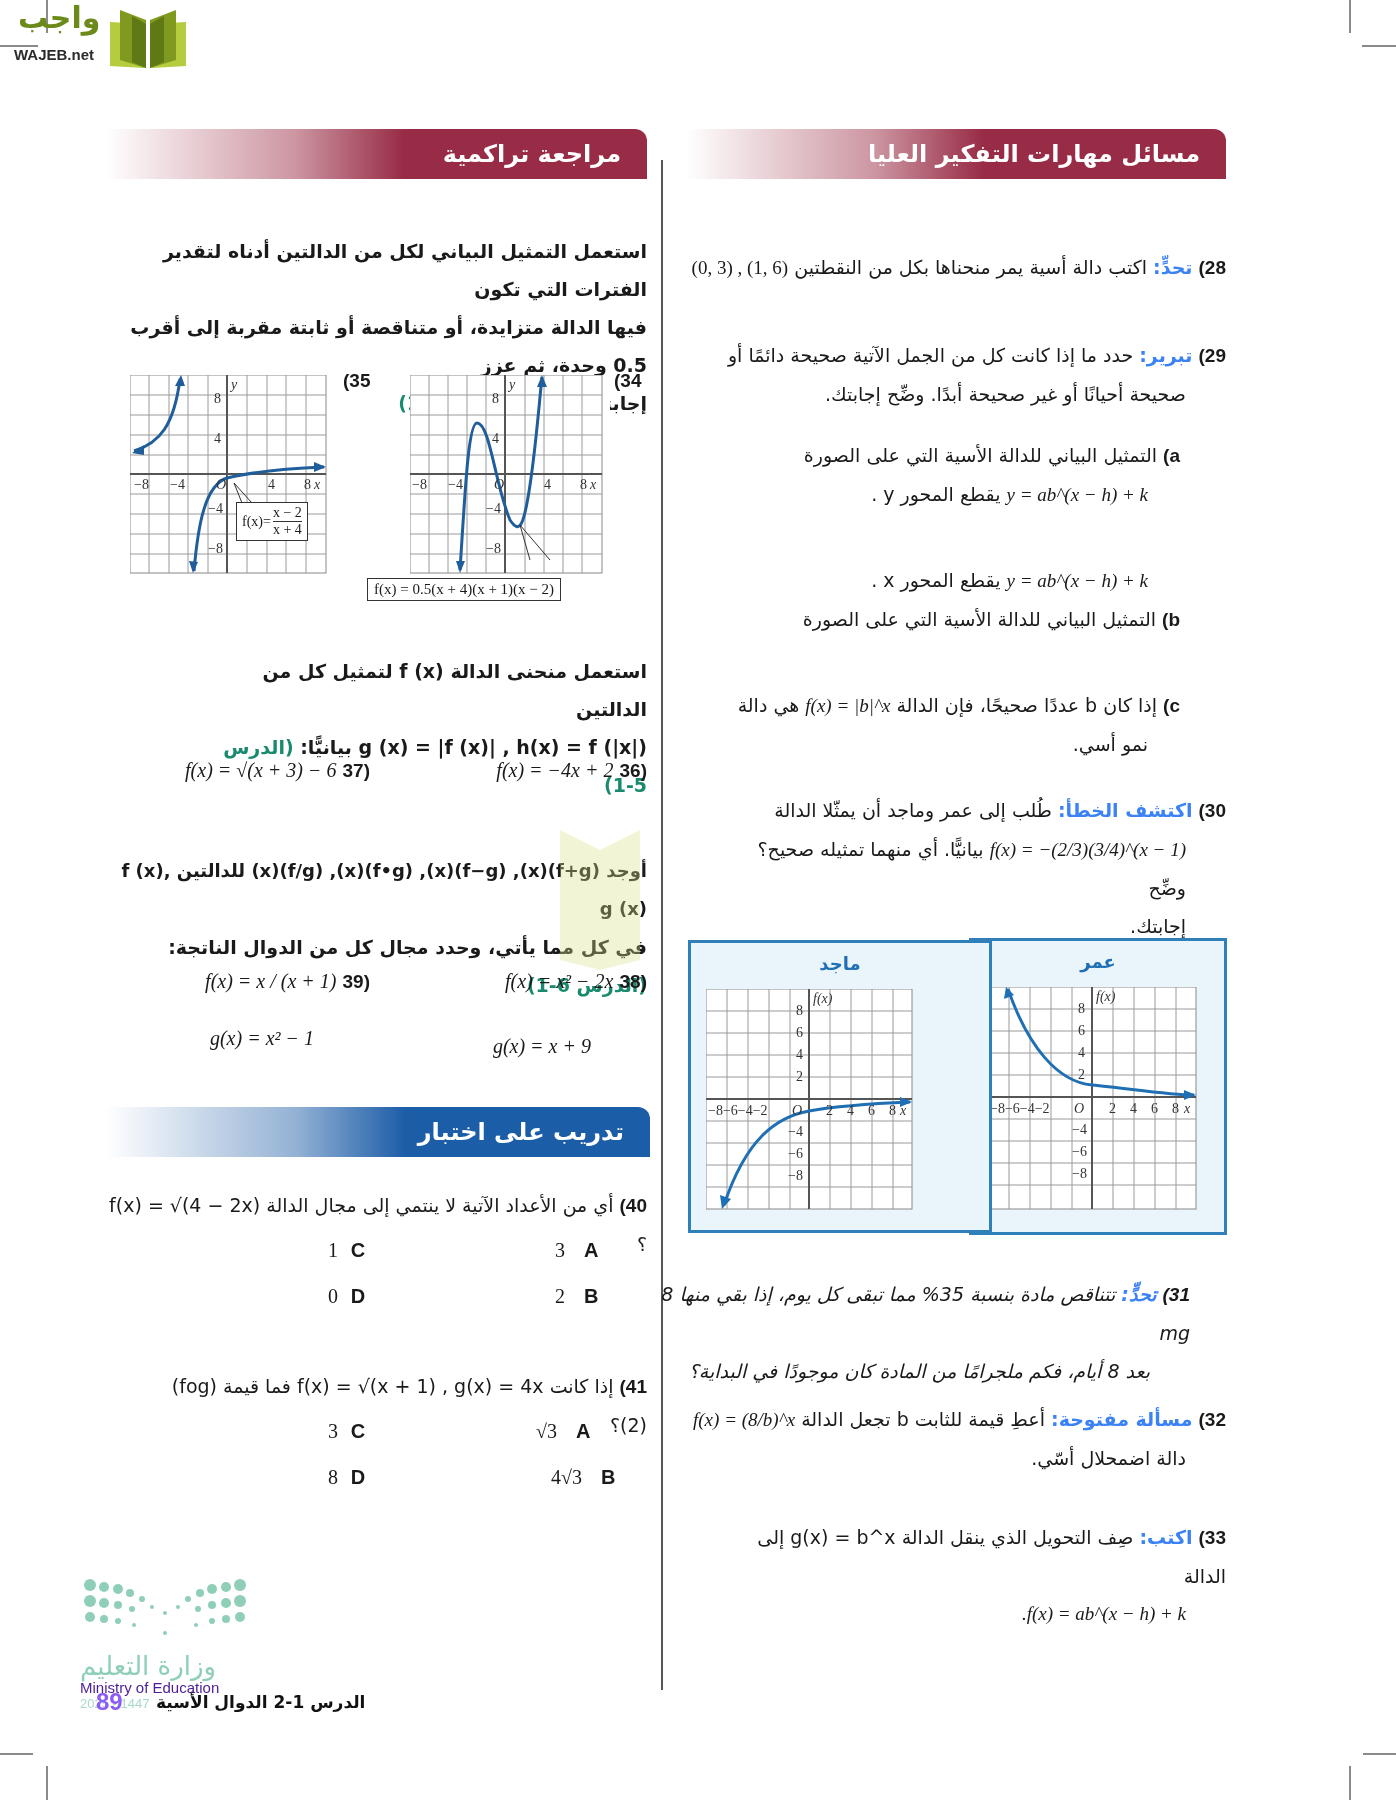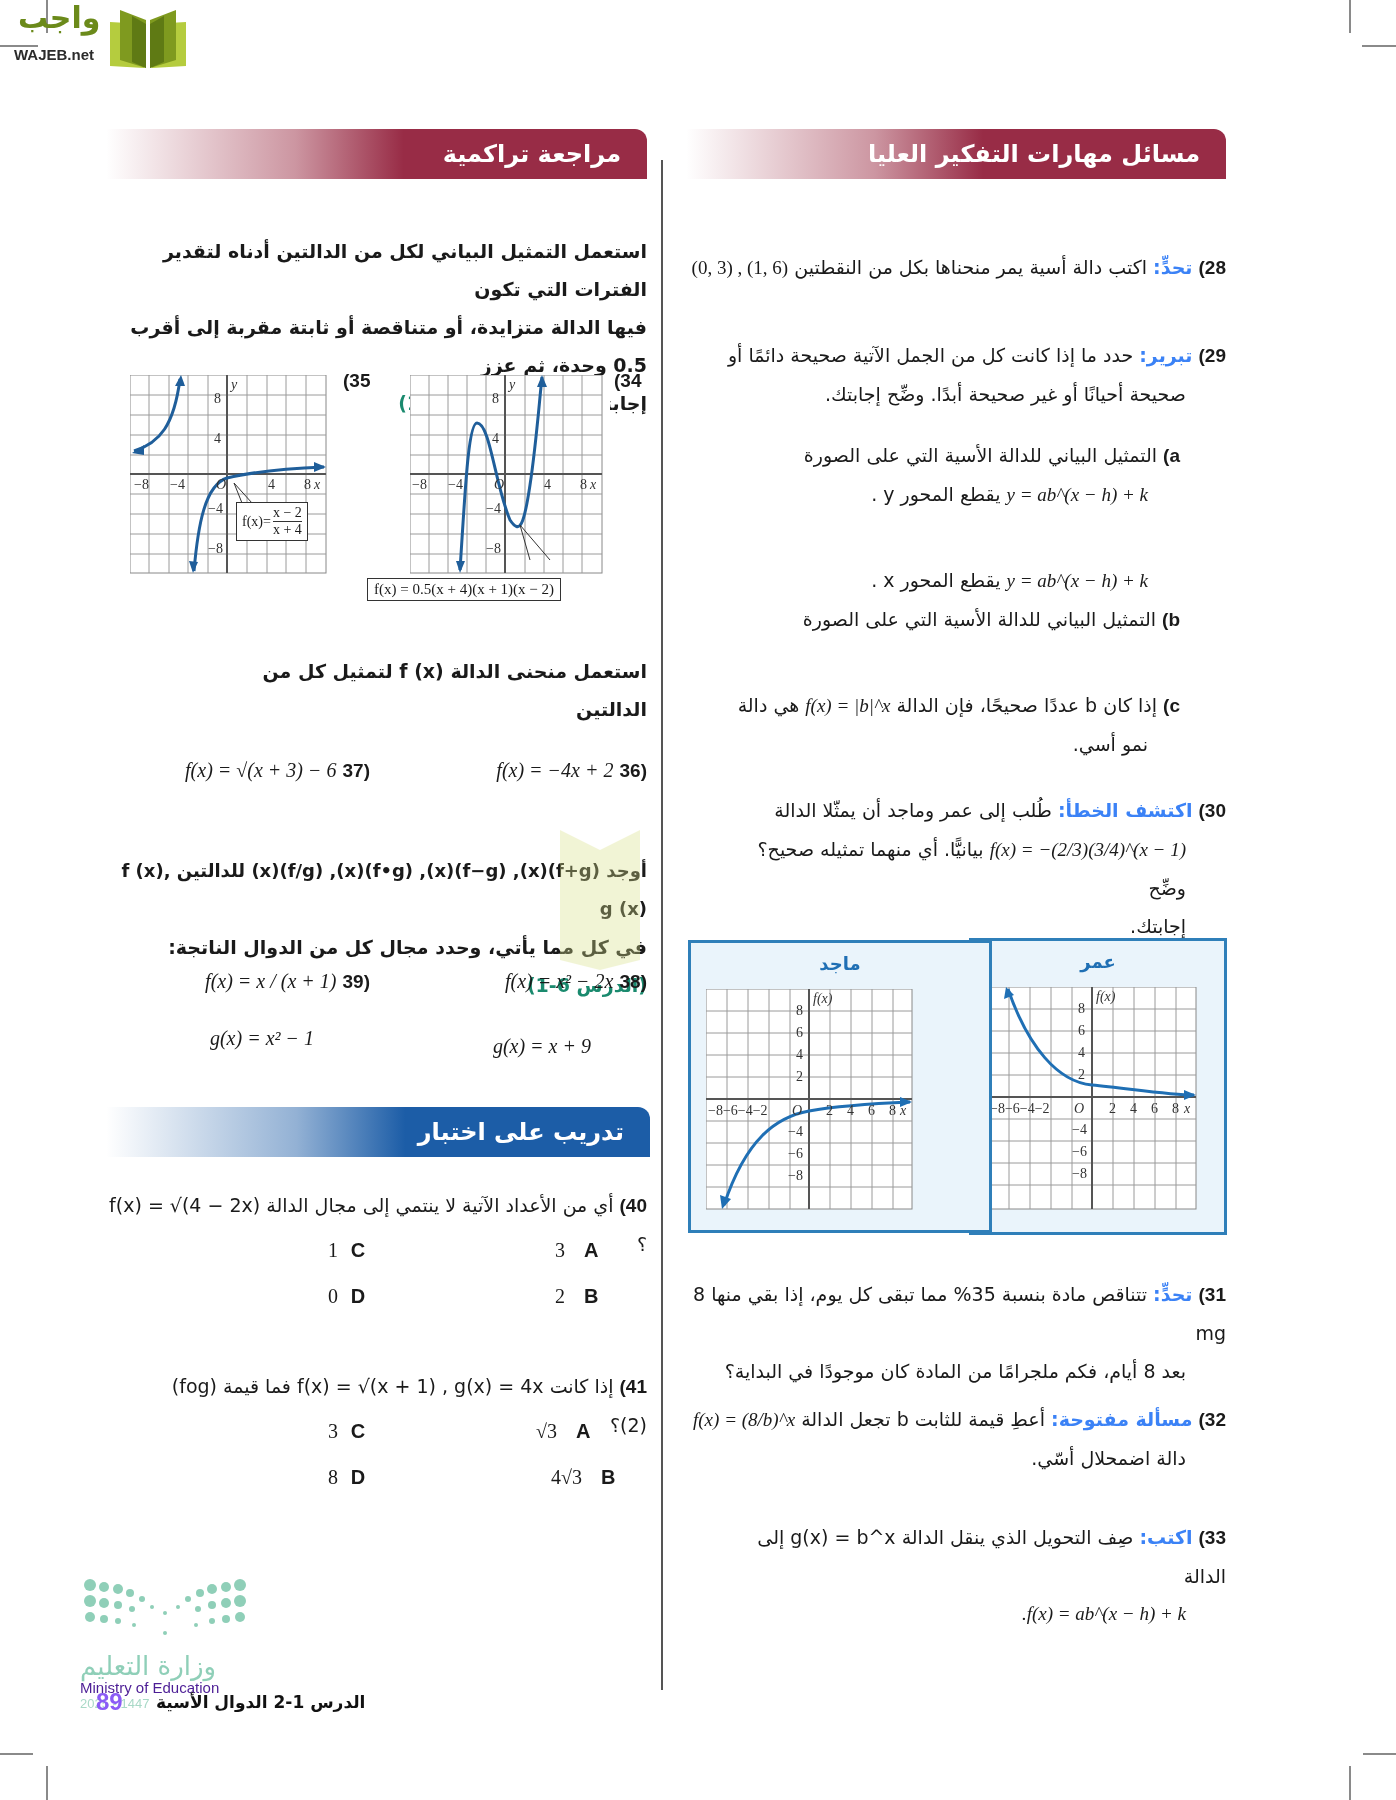--- a/index.html
+++ b/index.html
@@ -184,21 +184,21 @@
         <text x="86" y="126" font-style="italic">O</text>
       <text x="120" y="126">2</text>
         <text x="141" y="126">4</text>
         <text x="162" y="126">6</text>
         <text x="183" y="126">8</text>
         <text x="194" y="126" font-style="italic">x</text>
     </g>
   </svg>
 </div>
 
-<div class="abs rtl ar txt" style="left:674px;top:1275px;width:552px;">
+<div class="abs rtl ar txt" style="left:638px;top:1275px;width:552px;font-style:italic;">
   <div>
     <span class="qnum">31)</span>
     <span class="blue">تحدٍّ:</span>
     <span>تتناقص مادة بنسبة 35% مما تبقى كل يوم، إذا بقي منها 8 mg</span>
   </div>
   <div style="padding-right:40px;">بعد 8 أيام، فكم ملجرامًا من المادة كان موجودًا في البداية؟</div>
 </div>
 
 <div class="abs rtl ar txt" style="left:690px;top:1400px;width:536px;">
   <div>
@@ -321,20 +321,21 @@
 <div class="abs math" style="left:236px;top:502px;border:1.5px solid #333;padding:2px 5px;font-size:14px;font-style:normal;background:#fff;display:flex;align-items:center;gap:2px;">
   <span>f(x)=</span>
   <span style="display:inline-flex;flex-direction:column;text-align:center;line-height:16px;">
     <span style="border-bottom:1px solid #333;">x − 2</span>
     <span>x + 4</span>
   </span>
 </div>
 
 <div class="abs rtl ar txt" style="left:220px;top:652px;width:427px;font-weight:bold;">
   <div>استعمل منحنى الدالة f (x) لتمثيل كل من الدالتين</div>
+  <div><span>g (x) = |f (x)| , h(x) = f (|x|) بيانيًّا:</span> <span class="green">(الدرس 5-1)</span></div>
 </div>
 
 <div class="abs rtl txt" style="left:440px;top:751px;width:207px;">
   <span class="qnum">(36</span>
   <span class="math" style="font-size:20px;">f(x) = −4x + 2</span>
 </div>
 <div class="abs rtl txt" style="left:140px;top:751px;width:230px;">
   <span class="qnum">(37</span>
   <span class="math" style="font-size:20px;">f(x) = √(x + 3) − 6</span>
 </div>

